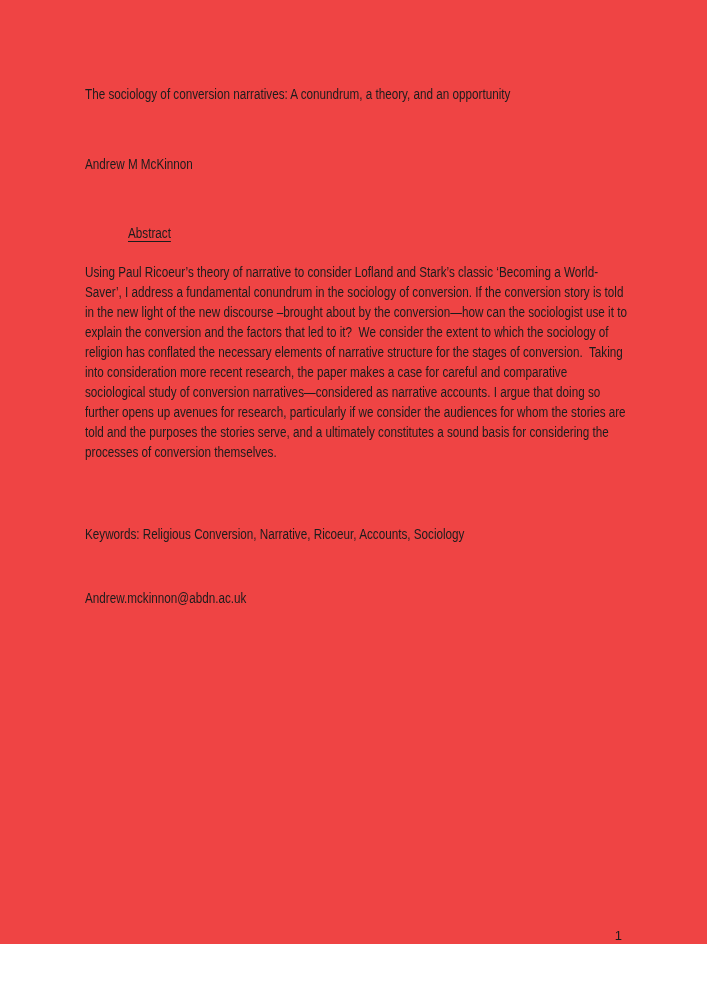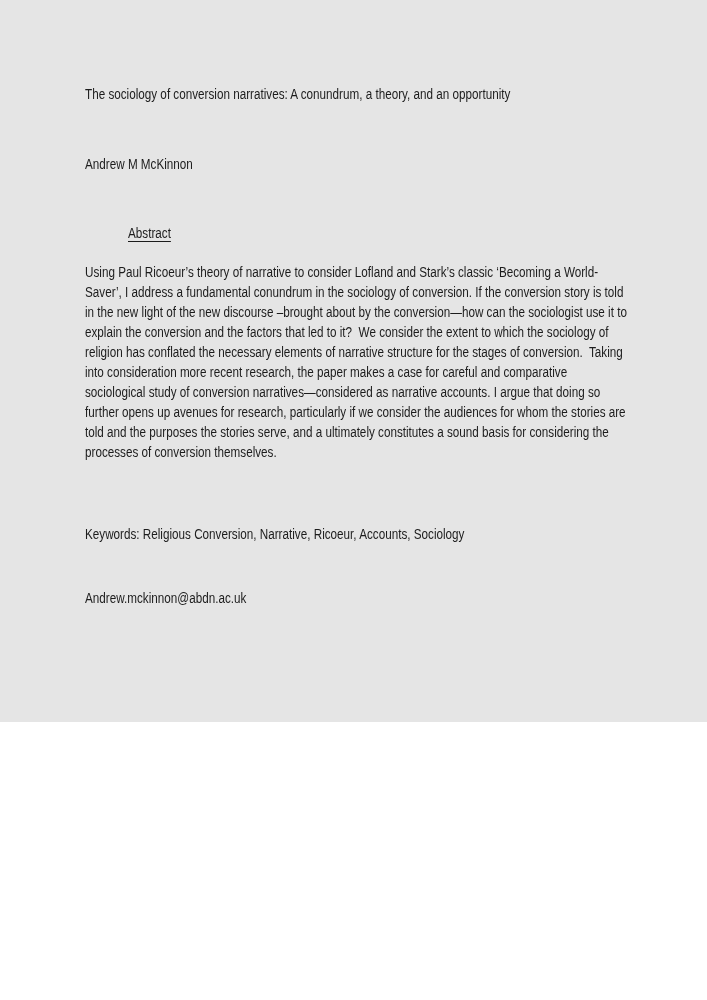--- a/index.html
+++ b/index.html
@@ -3,22 +3,22 @@
 <meta charset="utf-8">
 <style>
   html, body {
     margin: 0;
     padding: 0;
     background: #ffffff;
   }
   .page {
     position: relative;
     width: 707px;
-    height: 722px;
-    background: #e5e5e5;
+    height: 944px;
+    background: #ef4444;
     color: #1c1c1c;
     font-family: "Liberation Sans", sans-serif;
     font-size: 14px;
     line-height: 20px;
     overflow: hidden;
   }
   .tblock {
     position: absolute;
     transform: scaleX(0.835);
     transform-origin: left top;

